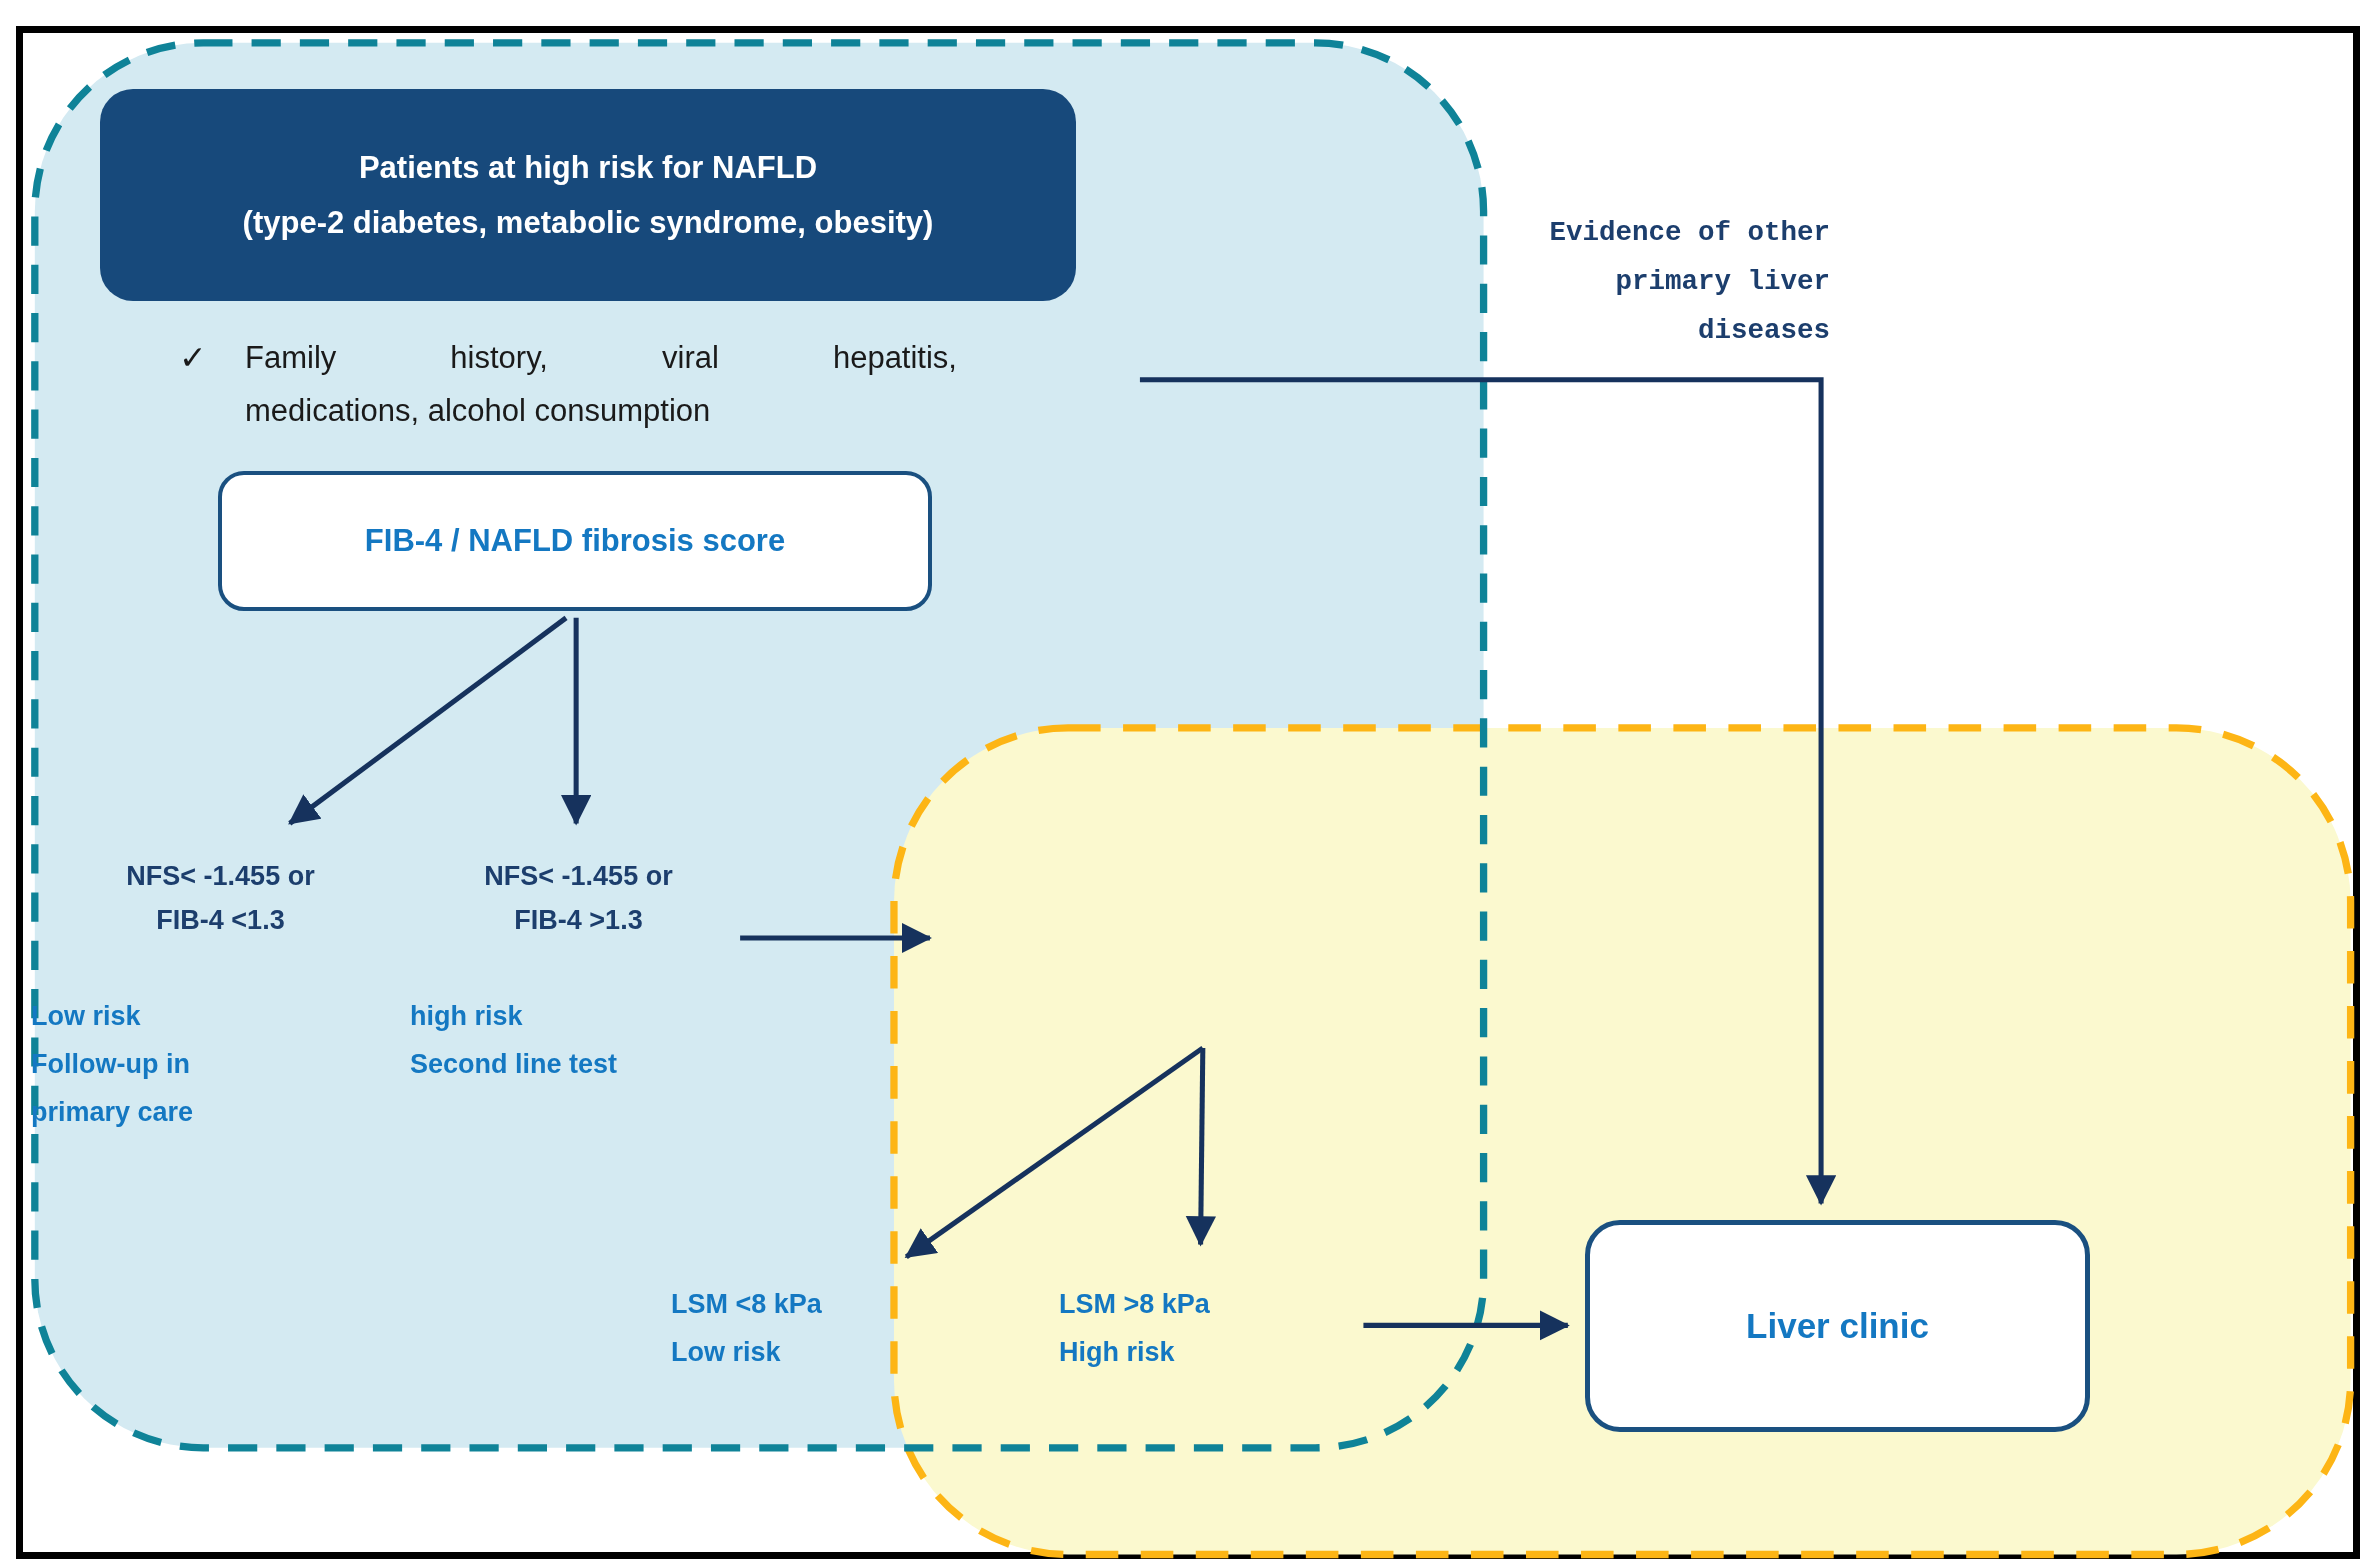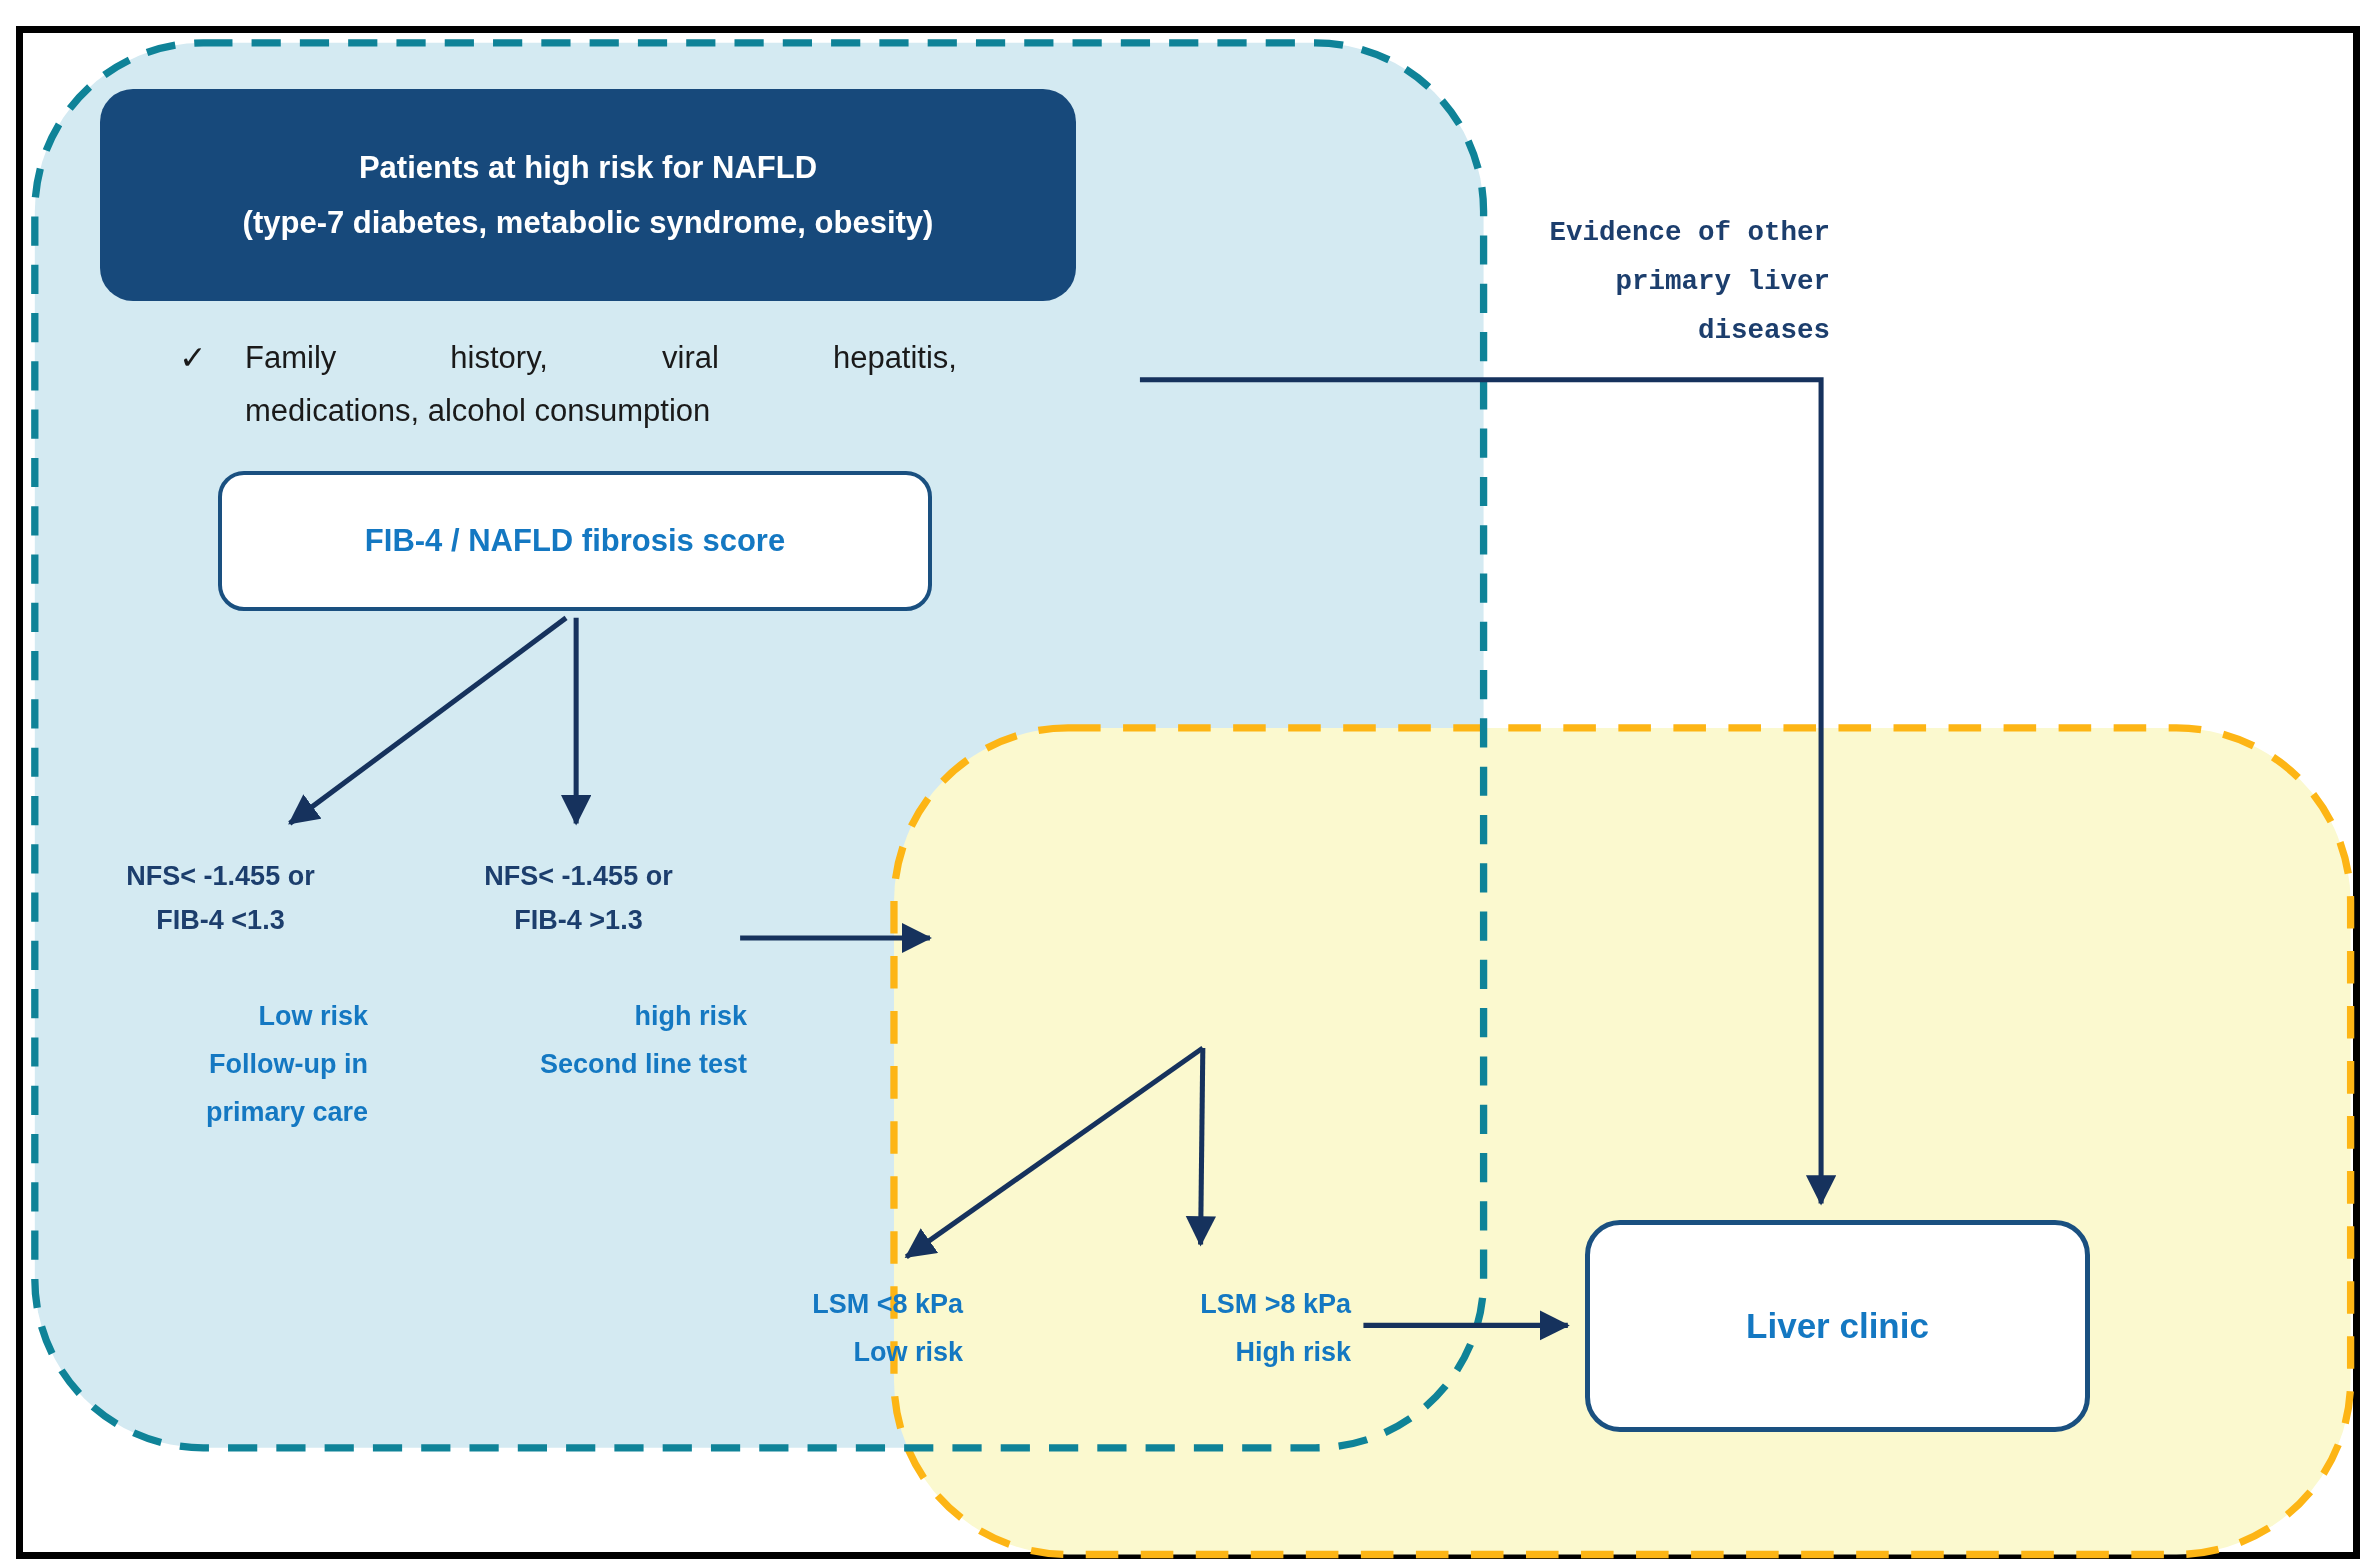--- a/index.html
+++ b/index.html
@@ -122,21 +122,21 @@
 
   .criteria {
     color: var(--dark-navy-text, #1c3e6d);
     font-size: 27px; font-weight: 700;
     text-align: center;
     line-height: 44px;
   }
   .outcome {
     color: var(--bright-blue-text, #1478c2);
     font-size: 27px; font-weight: 700;
-    text-align: right;
+    text-align: left;
     line-height: 48px;
   }
 
   .nfs-left  { left: 52px;  top: 844px; width: 337px; }
   .risk-left { left: 31px;  top: 982px; width: 337px; }
   .nfs-mid   { left: 410px; top: 844px; width: 337px; }
   .risk-mid  { left: 410px; top: 982px; width: 337px; }
 
   .lsm-left  { left: 671px; top: 1270px; width: 292px; line-height: 48px; }
   .lsm-right { left: 1059px; top: 1270px; width: 292px; line-height: 48px; }
@@ -173,21 +173,21 @@
     <path class="flow-line" d="M1026,1082 L1026,1448" marker-end="url(#arrow)"></path>
     <path class="flow-line" d="M1318,1652 L1656,1652" marker-end="url(#arrow)"></path>
     <path class="flow-line" d="M2142,1848 L1614,2220" marker-end="url(#arrow)"></path>
     <path class="flow-line" d="M2142,1848 L2138,2198" marker-end="url(#arrow)"></path>
     <path class="flow-line" d="M2428,2342 L2792,2342" marker-end="url(#arrow)"></path>
     <path class="flow-line" d="M2030,658 L3243,658 L3243,2125" marker-end="url(#arrow)"></path>
   </svg>
 
   <div class="node top-box">
     <div>Patients at high risk for NAFLD</div>
-    <div>(type-7 diabetes, metabolic syndrome, obesity)</div>
+    <div>(type-2 diabetes, metabolic syndrome, obesity)</div>
   </div>
 
   <div class="textblock checklist">
     <span class="check">✓</span>
     <div class="checklist-text">
       <div class="justify-line">Family history, viral hepatitis,</div>
       <div>medications, alcohol consumption</div>
     </div>
   </div>
 

